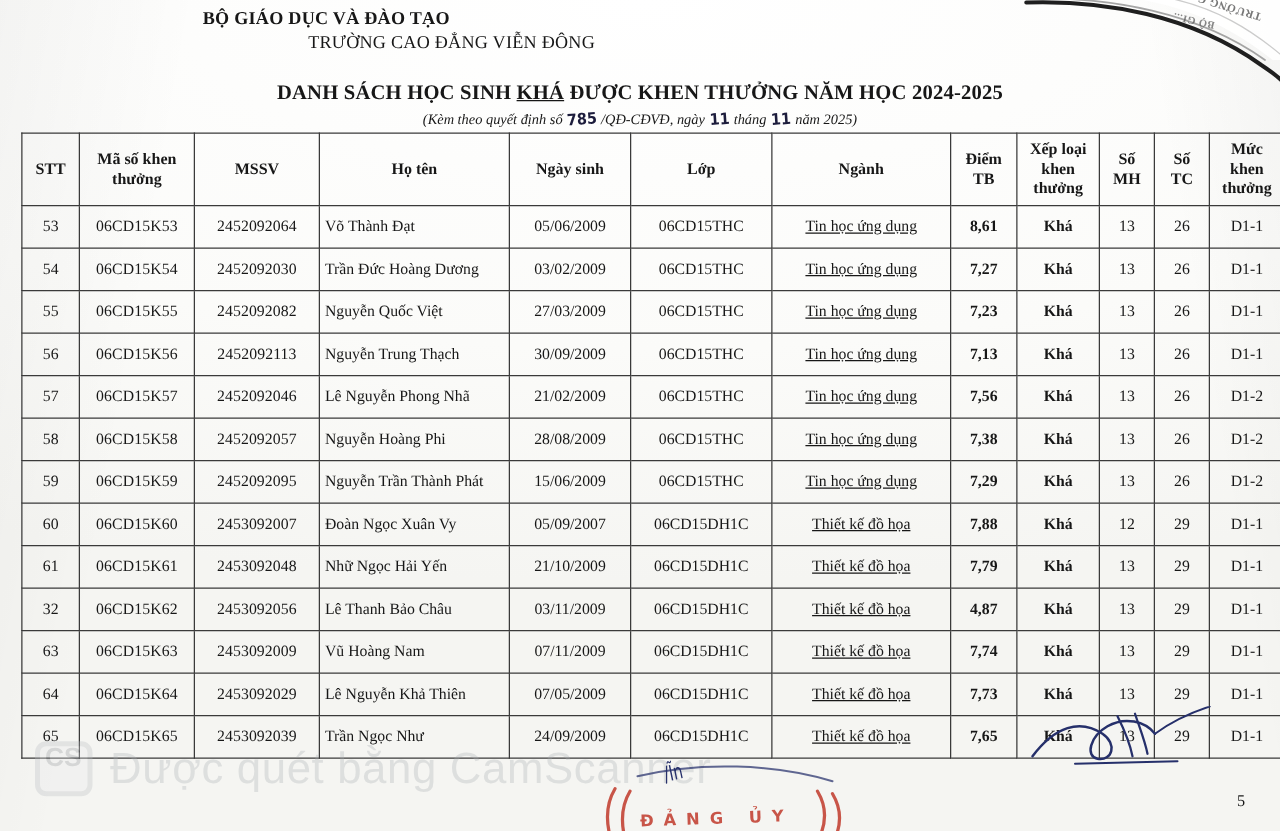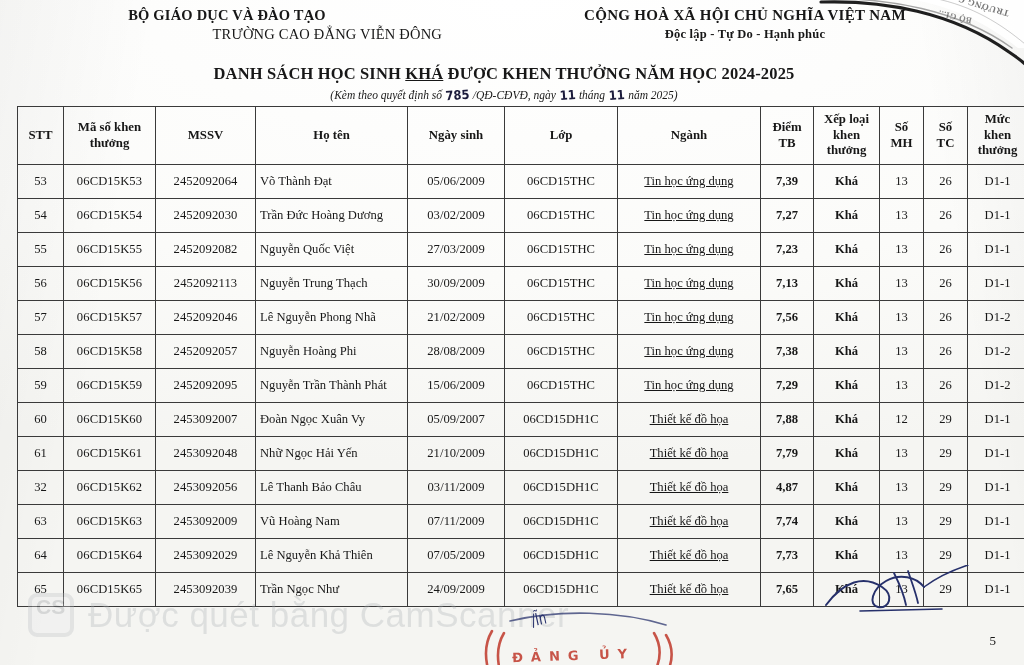--- a/index.html
+++ b/index.html
@@ -21,22 +21,22 @@
     inset: 0;
     background:
       linear-gradient(100deg, rgba(0,0,0,0.035) 0%, rgba(0,0,0,0) 14%),
       linear-gradient(260deg, rgba(0,0,0,0.030) 0%, rgba(0,0,0,0) 10%),
       radial-gradient(120% 70% at 50% 0%, #ffffff 0%, #fbfbf9 60%, #f5f5f2 100%);
   }
 
   
   .doc-header {
     position: absolute;
-    top: 6px; left: 0; right: 16px;
-    padding: 0 2px;
+    top: 6px; left: 0; right: 0;
+    padding: 0 36px;
   }
   .header-cols {
     display: flex;
     align-items: flex-start;
     justify-content: space-between;
   }
   .header-left, .header-right {
     text-align: center;
     line-height: 1.32;
   }
@@ -271,24 +271,20 @@
 </head>
 <body>
 
 <div class="scan-page">
 
   <div class="doc-header">
     <div class="header-cols">
       <div class="header-left">
         <div class="org-line1">BỘ GIÁO DỤC VÀ ĐÀO TẠO</div>
         <div class="org-line2">TRƯỜNG CAO ĐẲNG VIỄN ĐÔNG</div>
-      </div>
-      <div class="header-right">
-        <div class="nation-line1">CỘNG HOÀ XÃ HỘI CHỦ NGHĨA VIỆT NAM</div>
-        <div class="nation-line2">Độc lập - Tự Do - Hạnh phúc</div>
       </div>
     </div>
 
     <div class="title-block">
       <div class="title-main">
         <span>DANH SÁCH HỌC SINH </span><span class="u">KHÁ</span><span> ĐƯỢC KHEN THƯỞNG NĂM HỌC 2024-2025</span>
       </div>
       <div class="title-note">
         <span>(Kèm theo quyết định số </span><span class="hand">785</span><span> /QĐ-CĐVĐ, ngày </span><span class="hand">11</span><span> tháng </span><span class="hand">11</span><span> năm 2025)</span>
       </div>
@@ -372,21 +368,21 @@
       </thead>
       <tbody id="roster-body">
           <tr>
             <td class="c-stt">53</td>
             <td class="c-ma">06CD15K53</td>
             <td class="c-mssv">2452092064</td>
             <td class="c-name">Võ Thành Đạt</td>
             <td class="c-dob">05/06/2009</td>
             <td class="c-lop">06CD15THC</td>
             <td class="c-nganh">Tin học ứng dụng</td>
-            <td class="c-diem">7,39</td>
+            <td class="c-diem">8,61</td>
             <td class="c-xl">Khá</td>
             <td class="c-mh">13</td>
             <td class="c-tc">26</td>
             <td class="c-muc">D1-1</td>
           </tr>
           <tr>
             <td class="c-stt">54</td>
             <td class="c-ma">06CD15K54</td>
             <td class="c-mssv">2452092030</td>
             <td class="c-name">Trần Đức Hoàng Dương</td>

